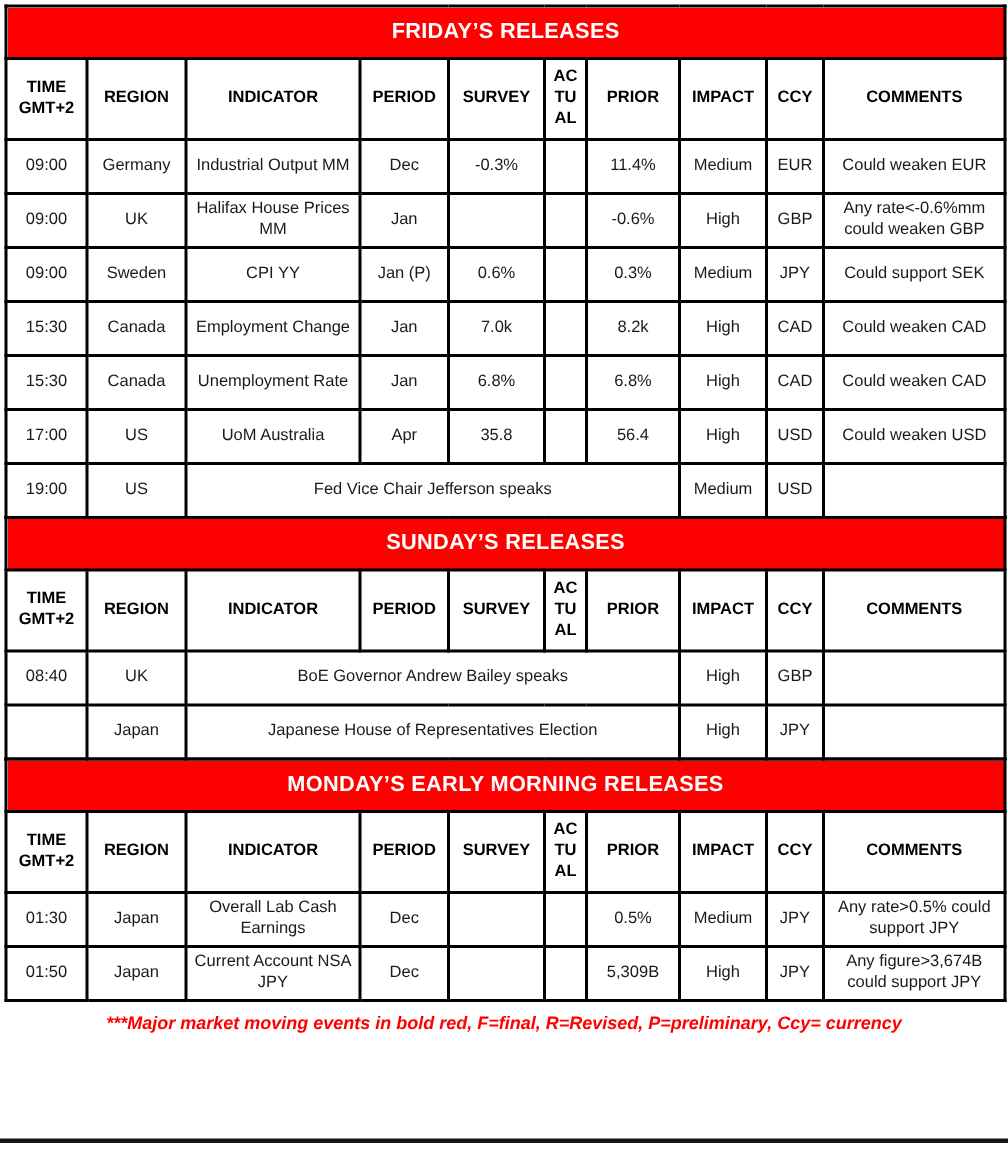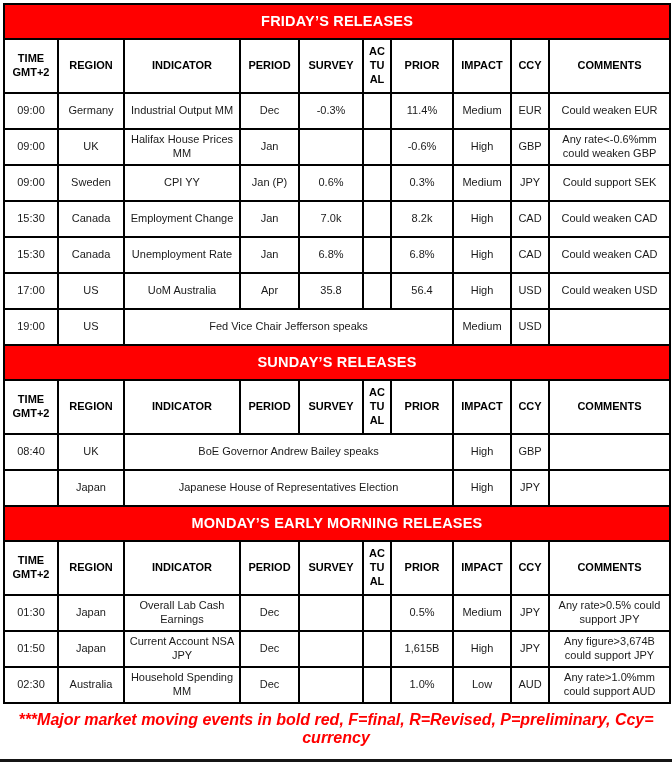--- a/index.html
+++ b/index.html
@@ -47,21 +47,21 @@
     height: 50px;
     background: #ffffff;
   }
   td.data { height: 32px; }
   .footer {
     margin-top: 7px;
     text-align: center;
     color: #FF0000;
     font-weight: bold;
     font-style: italic;
-    font-size: 16px;
+    font-size: 12px;
   }
   .bottom-rule {
     position: absolute;
     left: 0; right: 0; bottom: 4px;
     height: 3px;
     background: #151515;
   }
 </style>
 </head>
 <body>
@@ -267,35 +267,23 @@
             <td class="data">JPY</td>
             <td class="data">Any rate&gt;0.5% could support JPY</td>
           </tr>
           <tr>
             <td class="data">01:50</td>
             <td class="data">Japan</td>
             <td class="data">Current Account NSA JPY</td>
             <td class="data">Dec</td>
             <td class="data"></td>
             <td class="data"></td>
-            <td class="data">1,615B</td>
+            <td class="data">5,309B</td>
             <td class="data">High</td>
             <td class="data">JPY</td>
             <td class="data">Any figure&gt;3,674B could support JPY</td>
-          </tr>
-          <tr>
-            <td class="data">02:30</td>
-            <td class="data">Australia</td>
-            <td class="data">Household Spending MM</td>
-            <td class="data">Dec</td>
-            <td class="data"></td>
-            <td class="data"></td>
-            <td class="data">1.0%</td>
-            <td class="data">Low</td>
-            <td class="data">AUD</td>
-            <td class="data">Any rate&gt;1.0%mm could support AUD</td>
           </tr>
         </tbody>
       </table>
     </div>
   <div class="footer">***Major market moving events in bold red, F=final, R=Revised, P=preliminary, Ccy= currency</div>
   <div class="bottom-rule"></div>
 </div>
 
 </body></html>

